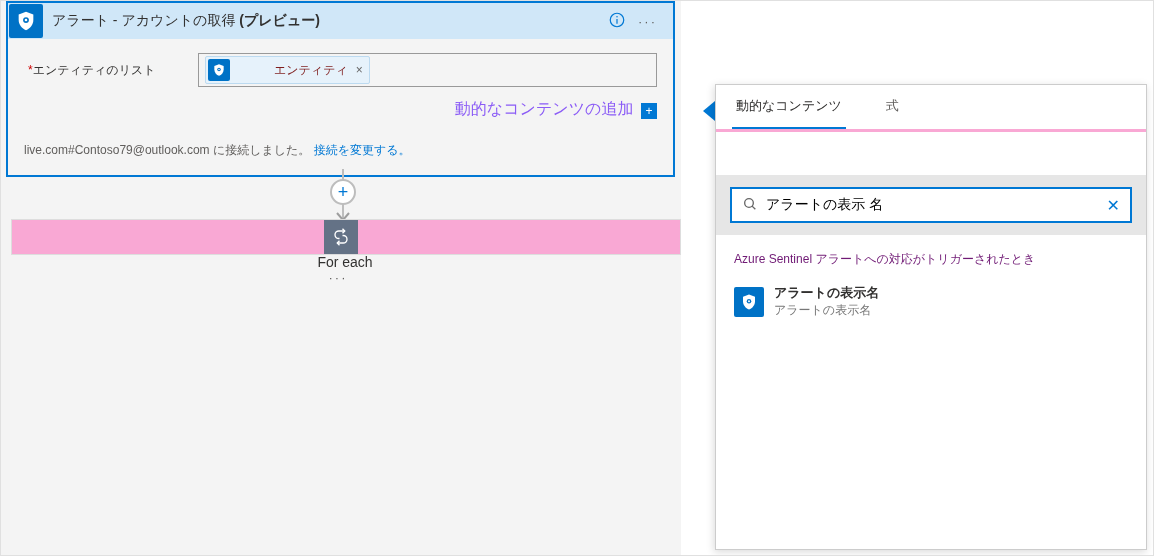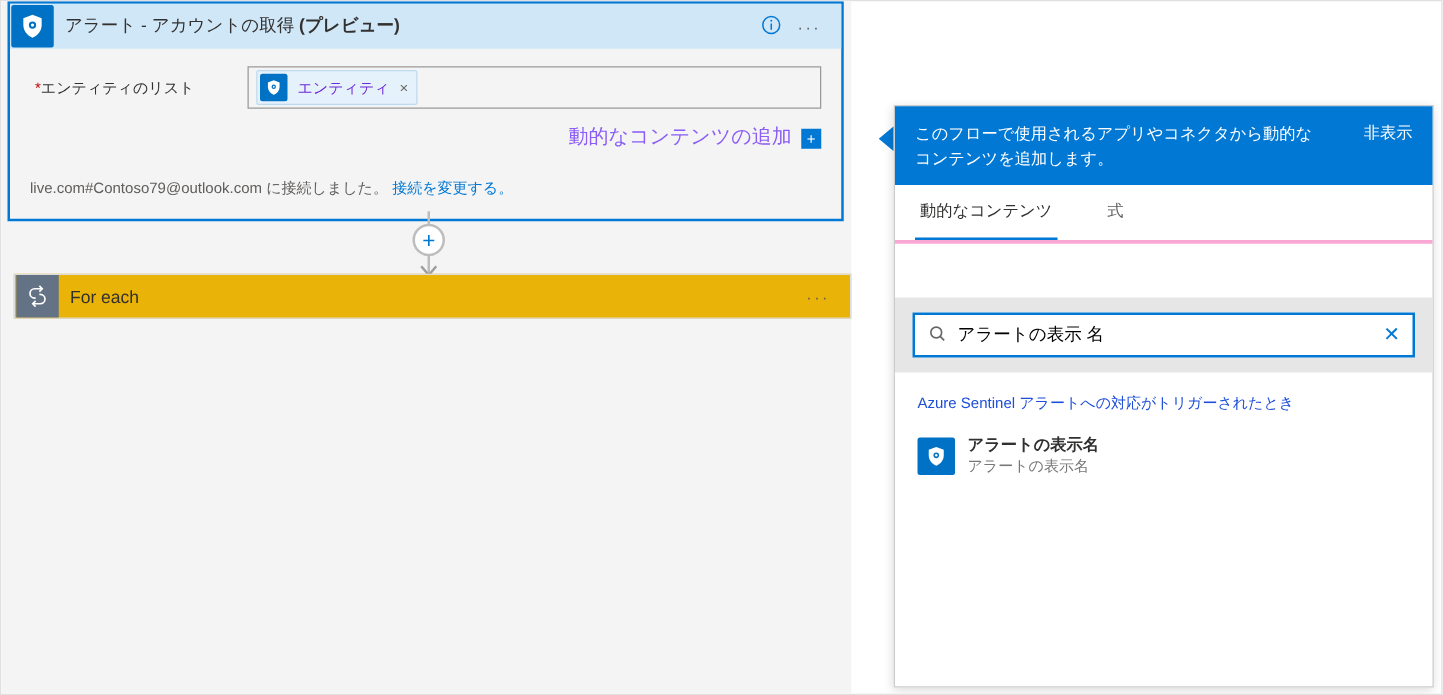--- a/index.html
+++ b/index.html
@@ -2,37 +2,37 @@
 <html><head>
 <meta charset="utf-8">
 <style>
   * { box-sizing: border-box; margin: 0; padding: 0; }
   body { font-family: "Segoe UI", "Yu Gothic UI", "Meiryo", sans-serif; font-size: 13px; background: #fff; width: 1154px; height: 556px; overflow: hidden; position: relative; border: 1px solid #e0e0e0;}
   .canvas { position: absolute; left: 0; top: 0; width: 680px; height: 556px; background: #f4f4f4; }
   .card { width: 670px; margin-left: 5px; background: #fff; }
   .alert-card { position: absolute; top: 0; left: 5px; width: 669px; border: 2px solid #0078d4; }
   .card-header { display: flex; align-items: center; height: 36px; padding: 0 10px 0 0; }
   .alert-card .card-header { background: #d0e7f8; }
-  .foreach-card .card-header { background: #eab308; border: 1px solid #ddd;}
+  .foreach-card .card-header { background: #f9a8d4; border: 1px solid #ddd; flex-direction: column;}
   .hdr-icon { width: 36px; height: 36px; display: flex; align-items: center; justify-content: center; }
   .sentinel-ico { width: 34px; height: 34px; background:#0072c6; display:flex; align-items:center; justify-content:center; border-radius:2px;}
   .sentinel-ico svg { width:22px; height:22px; }
   .foreach-ico { width: 34px; height:34px; background:#647286; display:flex; align-items:center; justify-content:center;}
   .hdr-title { flex: 1; padding-left: 8px; font-size: 14px; color: #323130; }
   .hdr-title b { font-weight: 700; }
   .hdr-actions { display: flex; align-items: center; gap: 12px; color: #0078d4; padding-right:6px;}
   .hdr-actions svg { width:18px; height:18px; }
   .card-body { padding: 14px 16px 6px 20px; }
   .field-row { display:flex; align-items:center; }
   .field-label { width: 170px; font-size:12px; color:#323130;}
   .field-label .req { color:#c00; }
   .field-input { flex:1; border:1px solid #999; height:34px; display:flex; align-items:center; padding:3px 6px;}
   .token { display:inline-flex; align-items:center; background:#e6f2fb; border:1px solid #bcdaf0; border-radius:2px; padding:2px 6px 2px 2px; font-size:12px;}
   .token .tico { width:22px; height:22px; background:#0072c6; border-radius:2px; display:flex; align-items:center; justify-content:center; margin-right:6px;}
-  .token .tx { color:#6d28d9; padding:0 2px;}
+  .token .tx { color:#7f1d1d; padding:0 2px;margin-left:36px;}
   .token .tdel { margin-left:6px; color:#666;}
   .dyn-row { text-align:right; padding: 6px 16px 6px 16px;}
   .dyn-link { color:#8b5cf6; font-size:16px; cursor:pointer;}
   .dyn-plus { display:inline-block; width:16px; height:16px; background:#0078d4; color:#fff; text-align:center; line-height:16px; font-size:12px; vertical-align:middle; margin-left:4px;}
   .conn-row { padding: 16px; font-size:12px; color:#605e5c;}
   .conn-row a { color:#0078d4; text-decoration:none;}
   .connector-line { position:absolute; left: 341px; top: 168px; width:2px; height:50px; background:#bdbdbd;}
   .add-btn { position:absolute; left: 329px; top: 178px; width:26px; height:26px; border-radius:50%; background:#fff; border:2px solid #bdbdbd; display:flex; align-items:center; justify-content:center; color:#0078d4; font-size:18px; font-weight:300;}
   .arrow-head { position:absolute; left: 335px; top: 209px;}
   .arrow-head svg{ width:14px; height:10px;}
@@ -45,21 +45,21 @@
   .panel-hdr .msg { font-size:13px; line-height:1.5; max-width:320px;}
   .panel-hdr .hide { font-size:13px; font-weight:500; white-space:nowrap; padding-left:8px;}
   .tabs { display:flex; border-bottom:3px solid #f9a8d4; padding: 0 16px;}
   .tab { padding:12px 4px; margin-right: 36px; font-size:13px; color:#605e5c; cursor:pointer;}
   .tab.active { color:#323130; border-bottom:2px solid #0078d4; font-weight:400;}
   .search-wrap { background:#e6e6e6; padding:12px 14px;margin-top:43px;}
   .search-box { background:#fff; border:2px solid #0078d4; height:36px; display:flex; align-items:center; padding:0 10px;}
   .search-box svg { width:16px; height:16px; color:#666; flex-shrink:0;}
   .search-box input { border:none; outline:none; flex:1; font-size:14px; padding:0 8px; font-family:inherit;}
   .search-box .clear { color:#0078d4; font-size:16px; cursor:pointer;}
-  .section-title { padding: 16px 18px 10px; font-size:12px; color:#1d4ed8;}
+  .section-title { padding: 16px 18px 10px; font-size:12px; color:#701a75;}
   .result-item { display:flex; align-items:center; padding: 6px 18px 12px;}
   .result-item .rico { width:30px; height:30px; background:#0072c6; border-radius:2px; display:flex; align-items:center; justify-content:center; margin-right:10px;}
   .result-item .rtxt .t1 { font-size:13px; color:#323130; font-weight:600;}
   .result-item .rtxt .t2 { font-size:12px; color:#777;}
   .ellipsis { letter-spacing: 2px;}
 </style>
 </head>
 <body>
 
 <div class="canvas">
@@ -141,24 +141,20 @@
       <div class="hdr-actions">
         <span class="ellipsis" style="color:#605e5c;">···</span>
       </div>
     </div>
   </div>
 
 </div>
 
 <div class="panel-caret"></div>
 <div class="panel">
-  <div class="panel-hdr">
-    <div class="msg">このフローで使用されるアプリやコネクタから動的なコンテンツを追加します。</div>
-    <div class="hide">非表示</div>
-  </div>
   <div class="tabs">
     <div class="tab active">動的なコンテンツ</div>
     <div class="tab">式</div>
   </div>
   <div class="search-wrap">
     <div class="search-box">
       <span>
         <svg viewBox="0 0 24 24" fill="none" stroke="#666" stroke-width="2">
             <circle cx="10.5" cy="10.5" r="6.5"></circle>
             <line x1="20" y1="20" x2="15.2" y2="15.2"></line>

